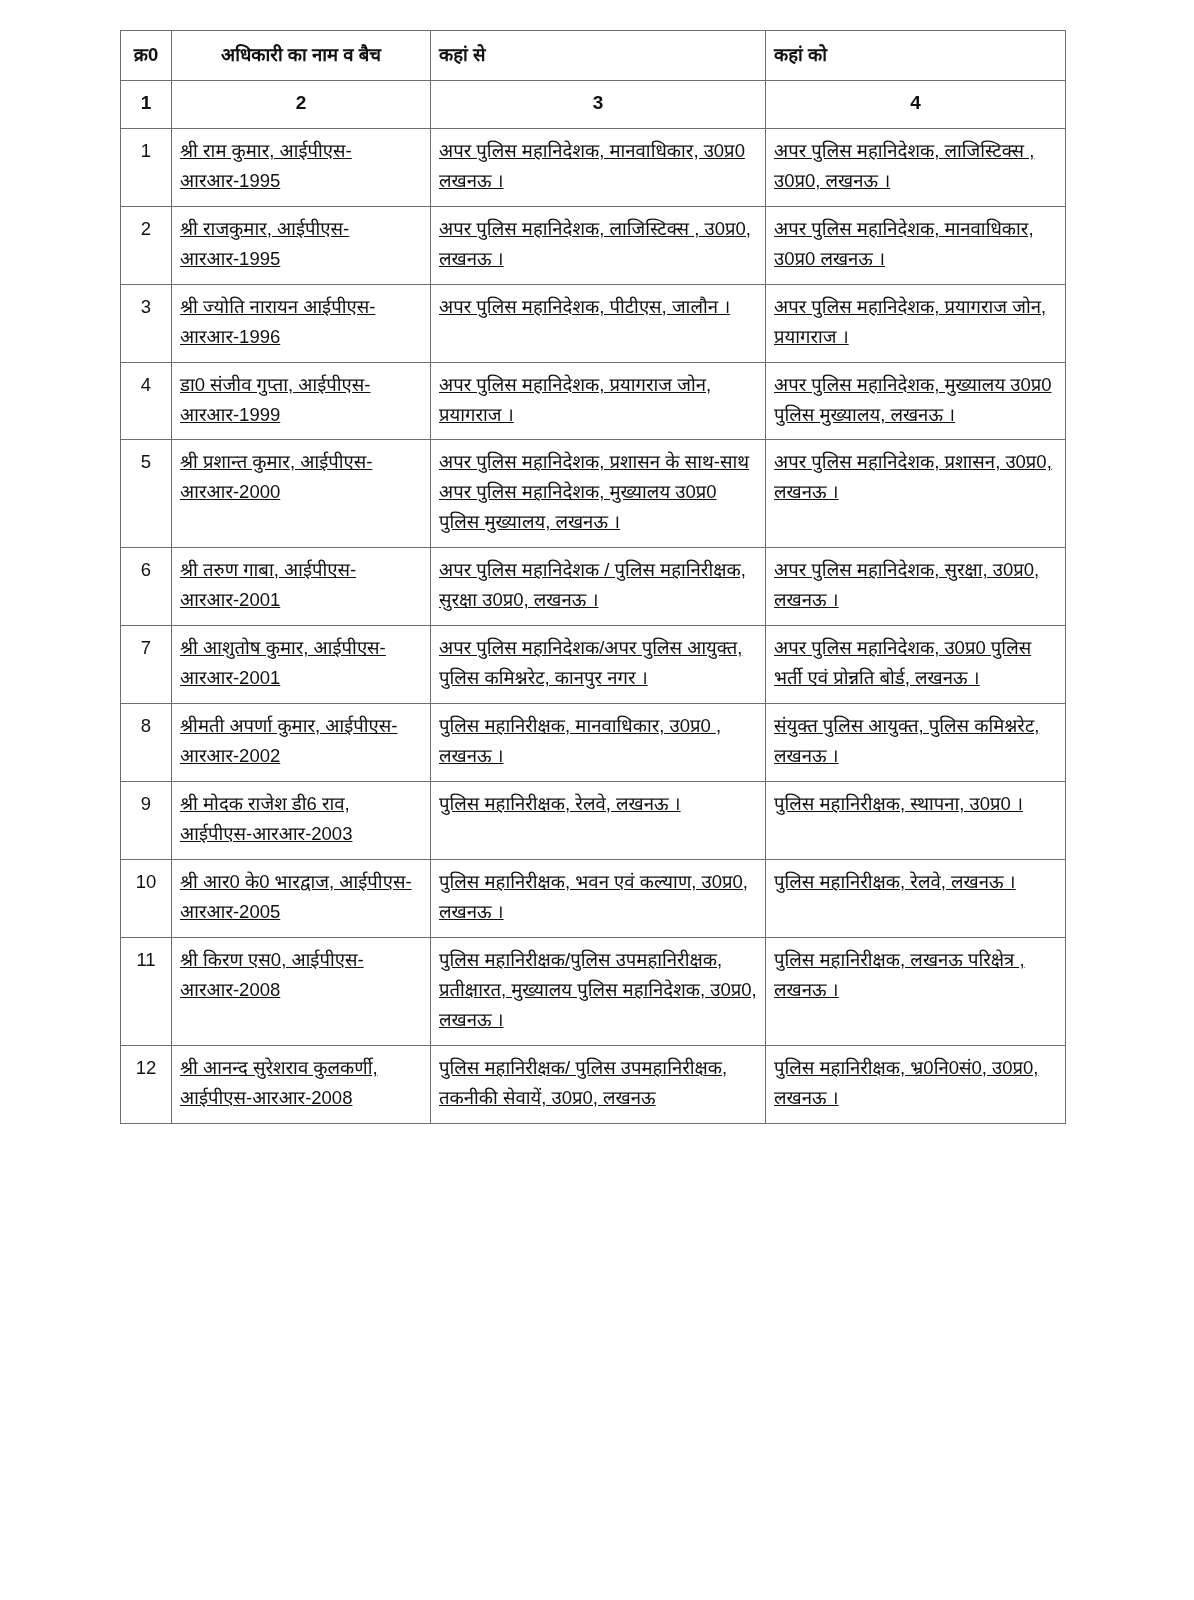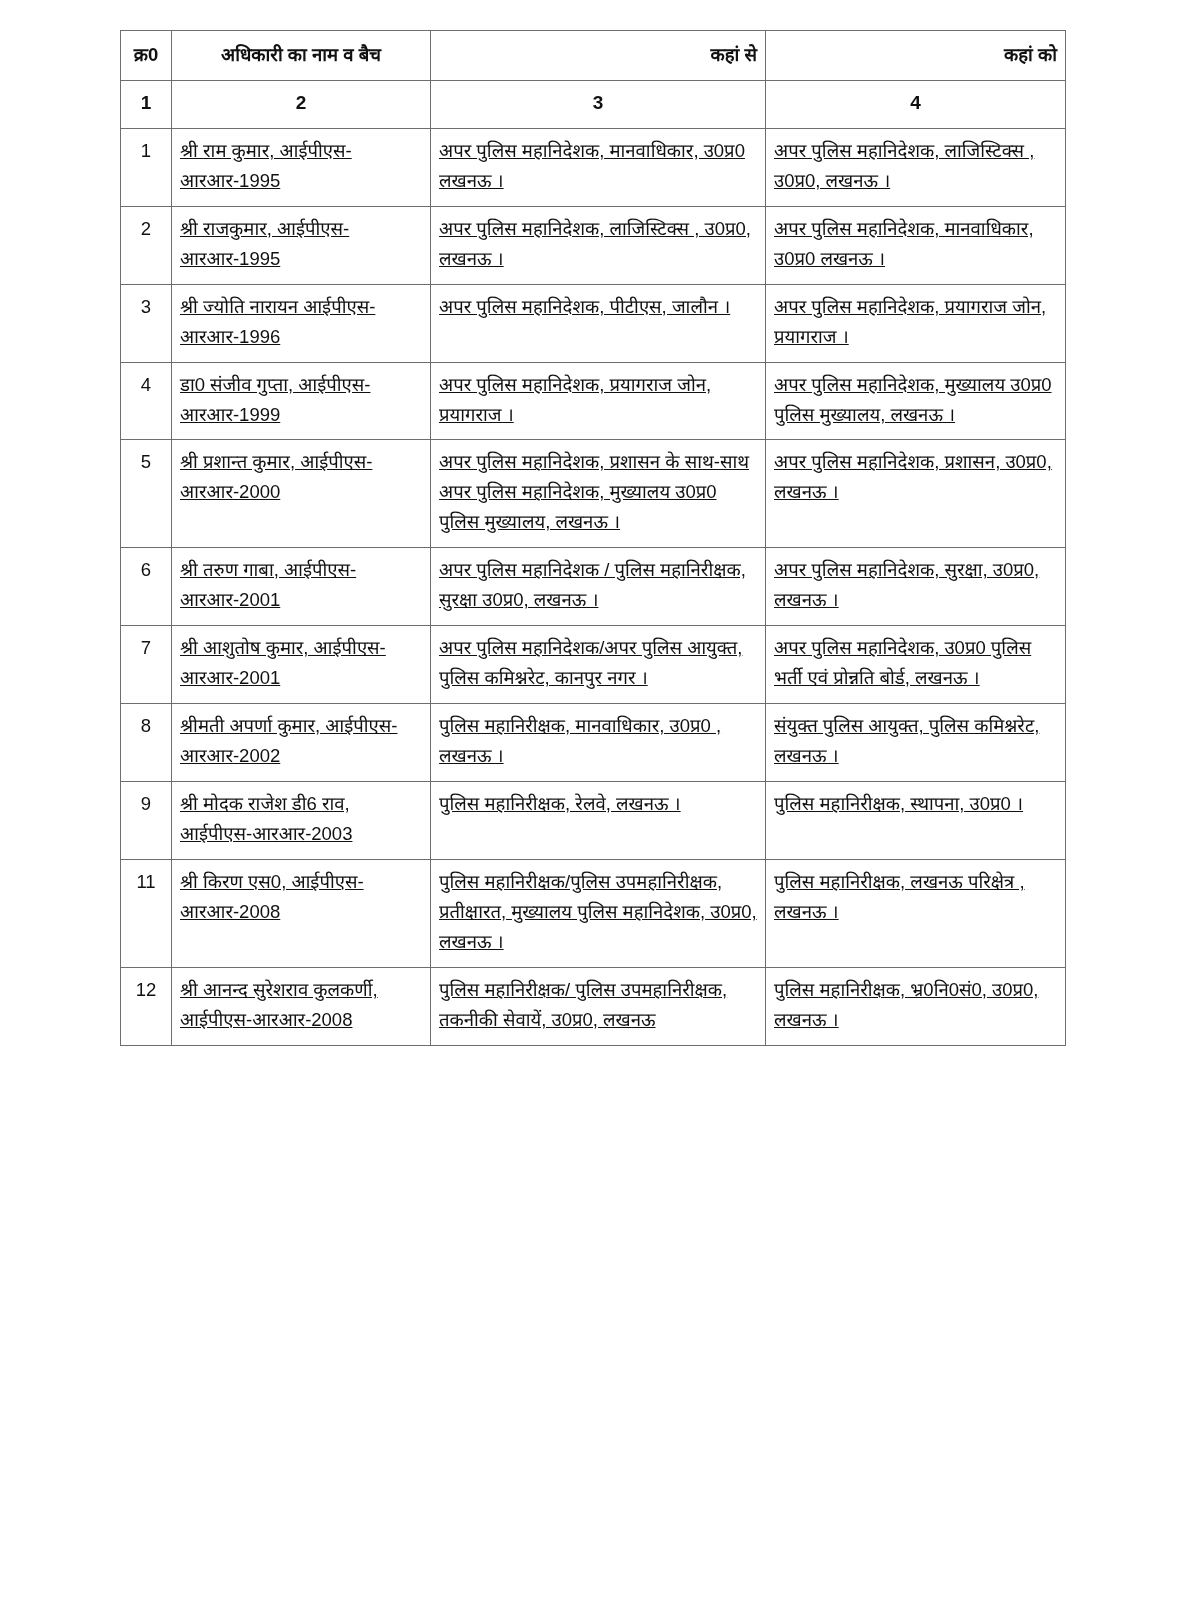--- a/index.html
+++ b/index.html
@@ -46,21 +46,21 @@
     vertical-align: top;
     padding: 7px 8px 10px 8px;
     font-size: 18.5px;
     line-height: 1.62;
     font-weight: 400;
     color: #111111;
     word-wrap: break-word;
     overflow-wrap: break-word;
   }
   table.order-table thead th {
-    text-align: right;
+    text-align: left;
     font-weight: 700;
     padding-top: 9px;
     padding-bottom: 10px;
     vertical-align: middle;
   }
   table.order-table thead th.h-sn,
   table.order-table thead th.h-name {
     text-align: center;
   }
   tr.numrow td {
@@ -166,20 +166,26 @@
           <td class="cell-text">संयुक्त पुलिस आयुक्त, पुलिस कमिश्नरेट, लखनऊ ।</td>
         </tr>
 
         <tr>
           <td class="sn">9</td>
           <td class="cell-text">श्री मोदक राजेश डी6 राव, आईपीएस-आरआर-2003</td>
           <td class="cell-text">पुलिस महानिरीक्षक, रेलवे, लखनऊ ।</td>
           <td class="cell-text">पुलिस महानिरीक्षक, स्थापना, उ0प्र0 ।</td>
         </tr>
 
+        <tr>
+          <td class="sn">10</td>
+          <td class="cell-text">श्री आर0 के0 भारद्वाज, आईपीएस-आरआर-2005</td>
+          <td class="cell-text">पुलिस महानिरीक्षक, भवन एवं कल्याण, उ0प्र0, लखनऊ ।</td>
+          <td class="cell-text">पुलिस महानिरीक्षक, रेलवे, लखनऊ ।</td>
+        </tr>
 
         <tr>
           <td class="sn">11</td>
           <td class="cell-text">श्री किरण एस0, आईपीएस-आरआर-2008</td>
           <td class="cell-text">पुलिस महानिरीक्षक/पुलिस उपमहानिरीक्षक, प्रतीक्षारत, मुख्यालय पुलिस महानिदेशक, उ0प्र0, लखनऊ ।</td>
           <td class="cell-text">पुलिस महानिरीक्षक, लखनऊ परिक्षेत्र , लखनऊ ।</td>
         </tr>
 
         <tr>
           <td class="sn">12</td>

